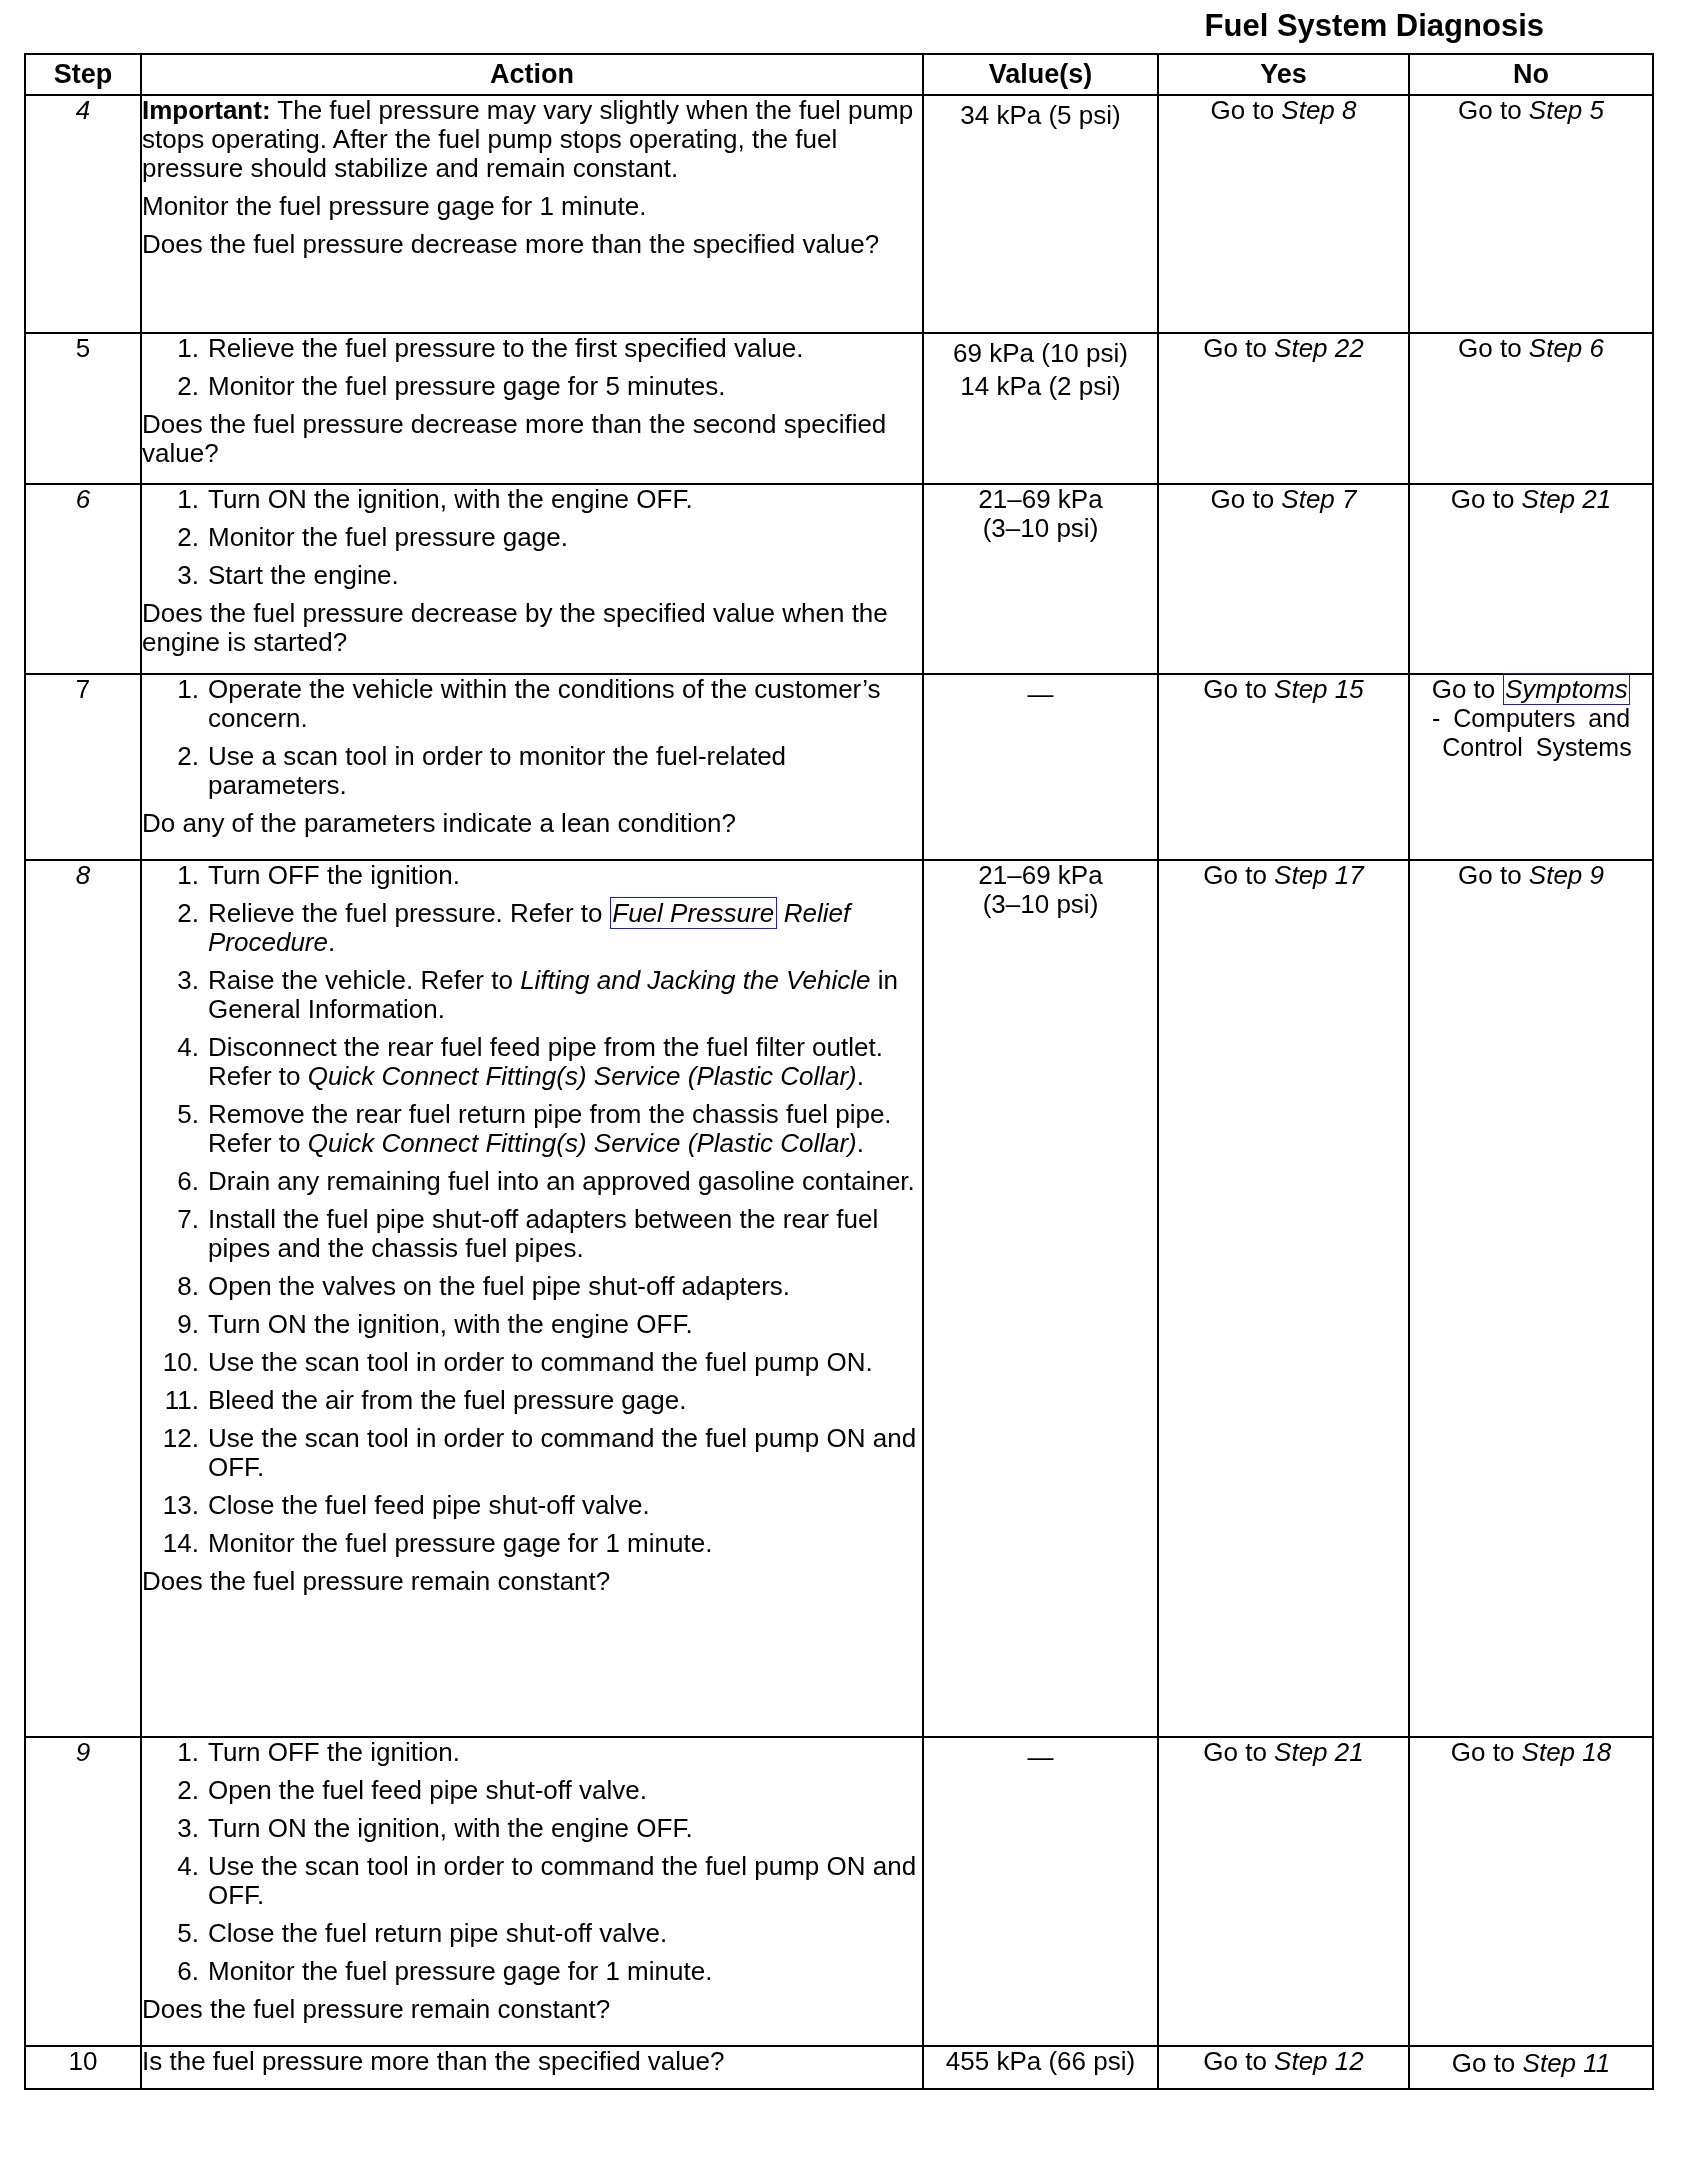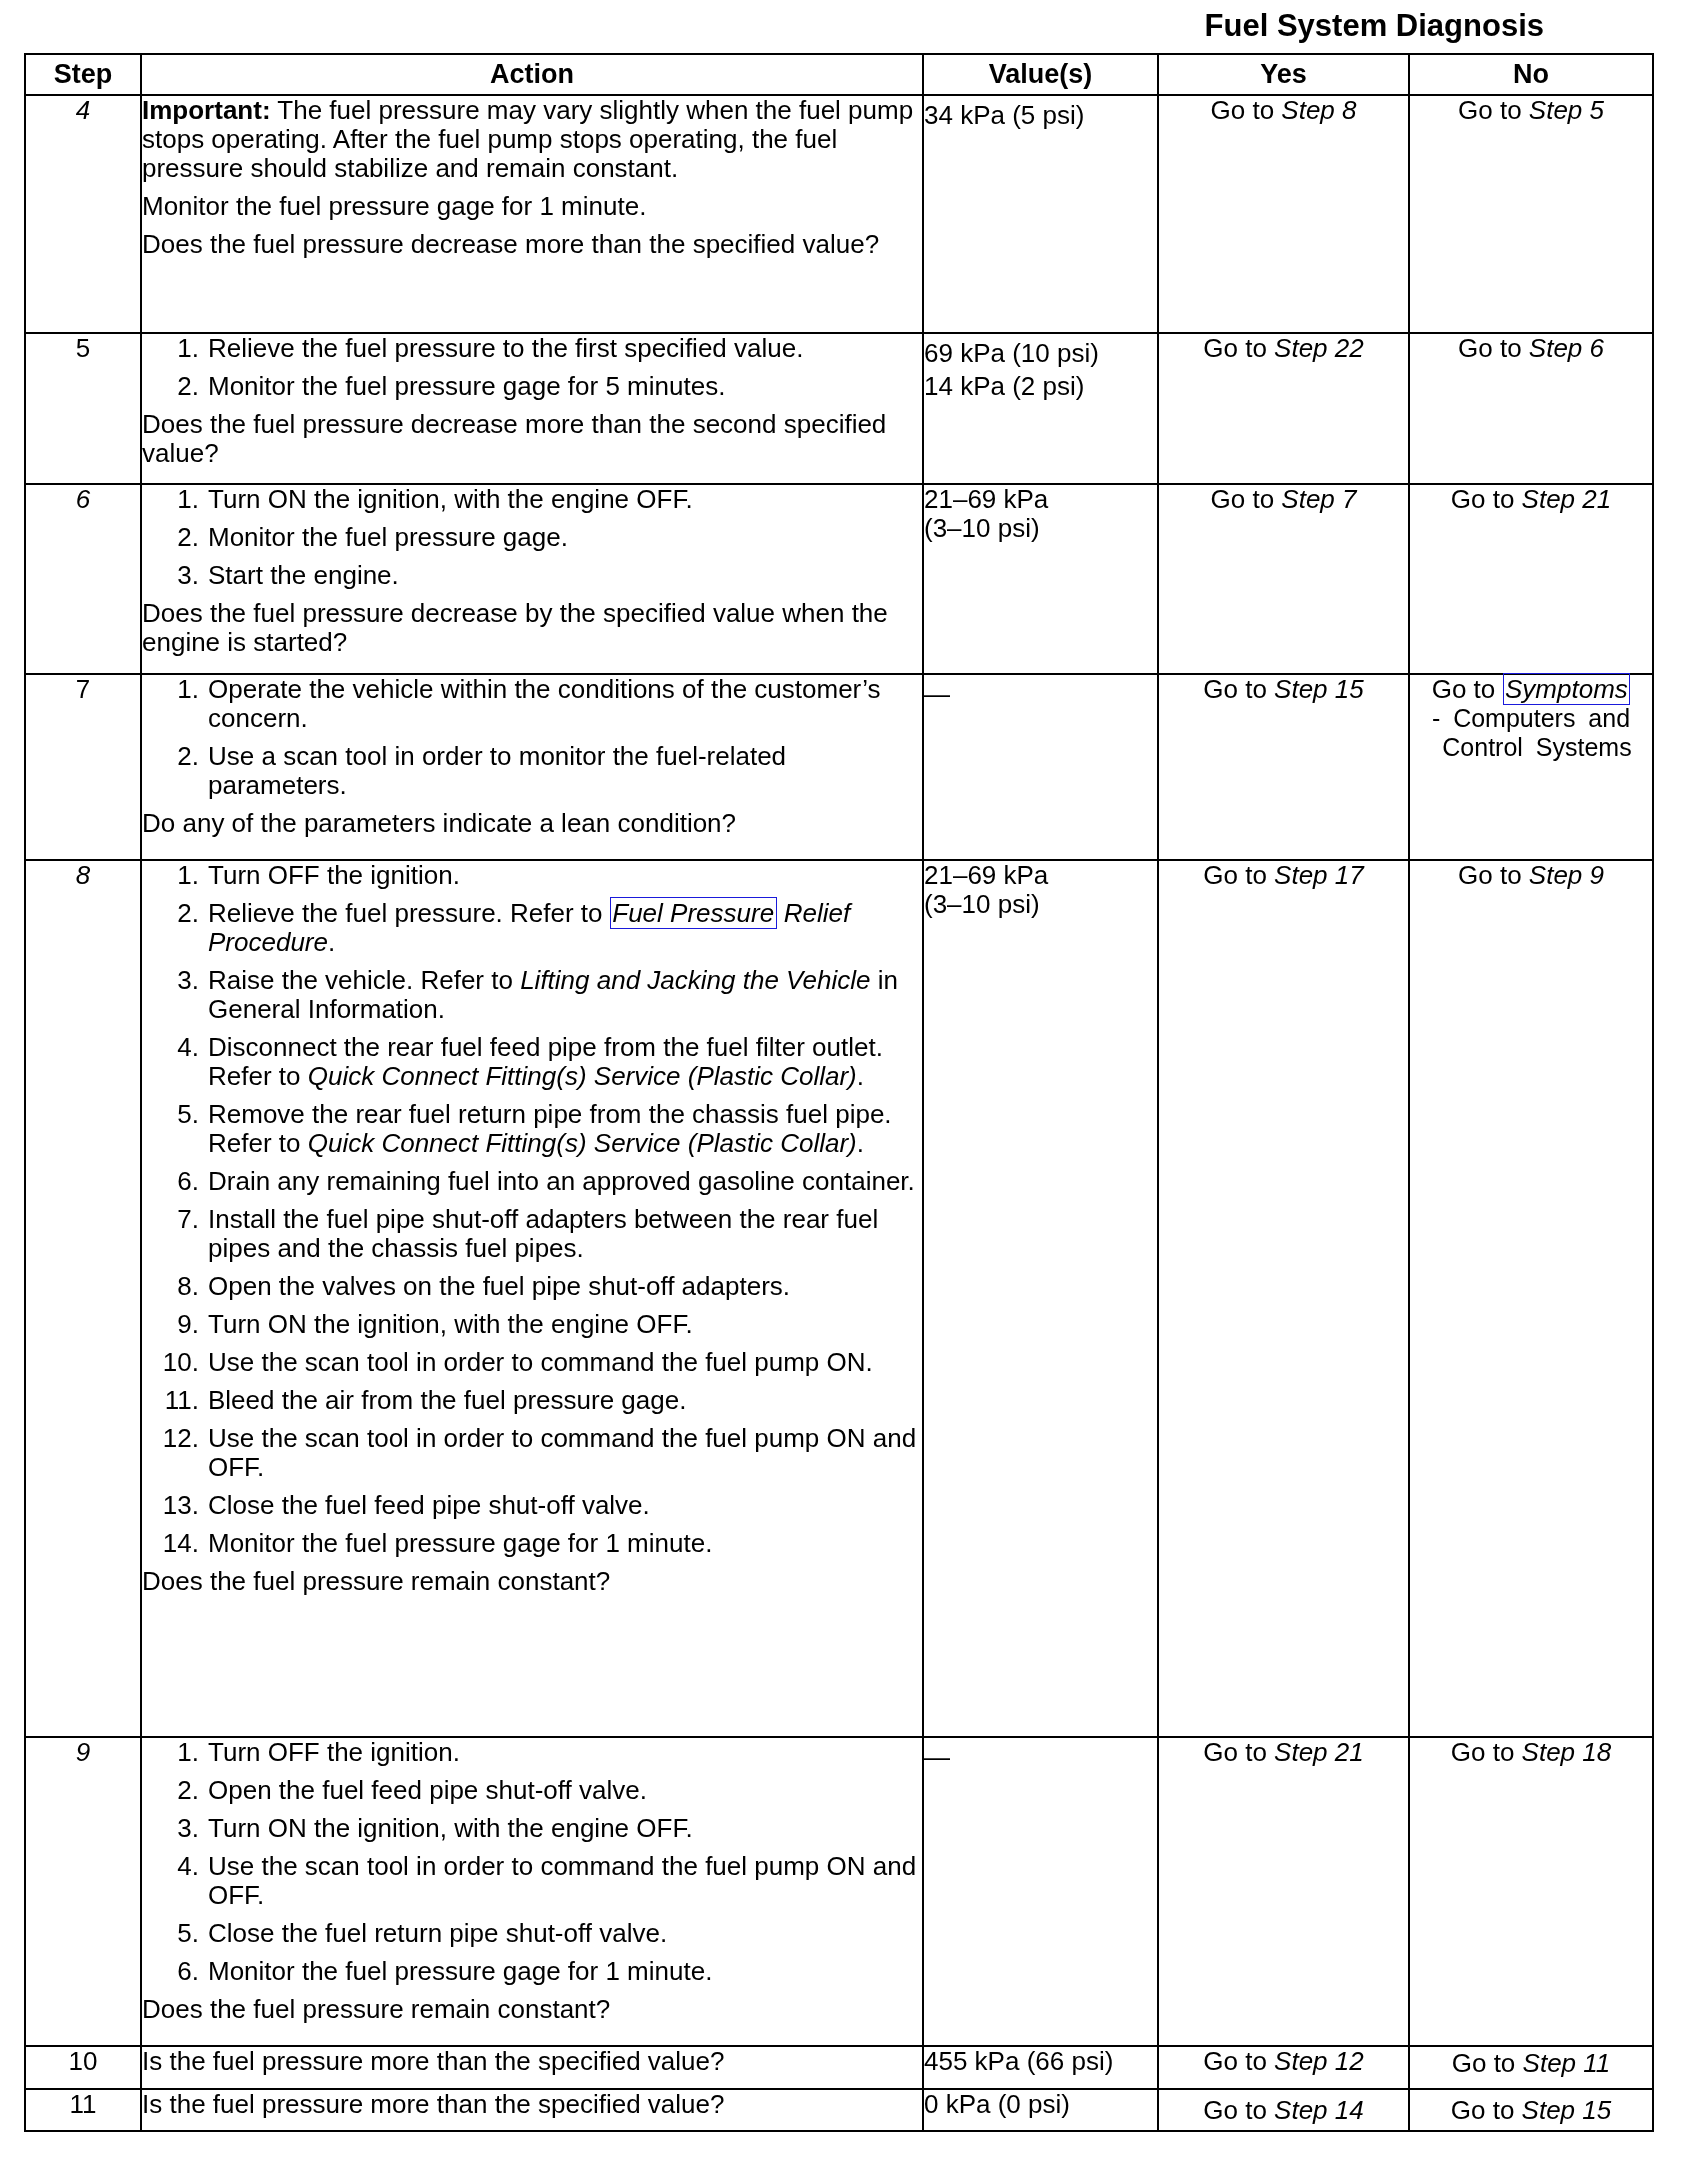--- a/index.html
+++ b/index.html
@@ -20,21 +20,21 @@
     font-size: 26px; line-height: 29px;
   }
   table.diag th { font-weight: bold; height: 39px; text-align: center; vertical-align: middle; font-size: 27px; }
   col.c-step { width: 116px; }
   col.c-action { width: 782px; }
   col.c-value { width: 235px; }
   col.c-yes { width: 251px; }
   col.c-no { width: 244px; }
   td.step { text-align: center; vertical-align: middle; }
   td.step.it { font-style: italic; }
-  td.value { text-align: left; vertical-align: middle; }
+  td.value { text-align: center; vertical-align: middle; }
   td.yes, td.no { text-align: center; vertical-align: bottom; padding-bottom: 4.5px; }
   td.action { padding: 4.5px 10.6px 4.5px 15px; }
   .para { margin: 0 0 9px 0; }
   .para:last-child { margin-bottom: 0; }
   ol.steps { list-style: none; margin: 0; padding: 0; }
   ol.steps li { position: relative; padding-left: 66px; margin-bottom: 9px; }
   ol.steps li .num { position: absolute; left: 0; width: 57px; text-align: right; }
   .it { font-style: italic; }
   .link { font-style: italic; border: 1.5px solid #1a1adb; padding: 0 1.5px; }
   .vline { display: block; margin: 4.5px 0; }
@@ -187,22 +187,15 @@
     </tr>
 
     <tr class="r10">
       <td class="step">10</td>
       <td class="action single"><span>Is the fuel pressure more than the specified value?</span></td>
       <td class="value"><span>455 kPa (66 psi)</span></td>
       <td class="yes single" style="vertical-align:middle;padding-bottom:12px"><span>Go to </span><span class="it">Step 12</span></td>
       <td class="no single" style="vertical-align:middle;padding-bottom:8px"><span>Go to </span><span class="it">Step 11</span></td>
     </tr>
 
-    <tr class="r11">
-      <td class="step">11</td>
-      <td class="action single"><span>Is the fuel pressure more than the specified value?</span></td>
-      <td class="value"><span>0 kPa (0 psi)</span></td>
-      <td class="yes single" style="vertical-align:middle;padding-bottom:0"><span>Go to </span><span class="it">Step 14</span></td>
-      <td class="no single" style="vertical-align:middle;padding-bottom:0"><span>Go to </span><span class="it">Step 15</span></td>
-    </tr>
   </tbody>
 </table>
 
 
 </body></html>

